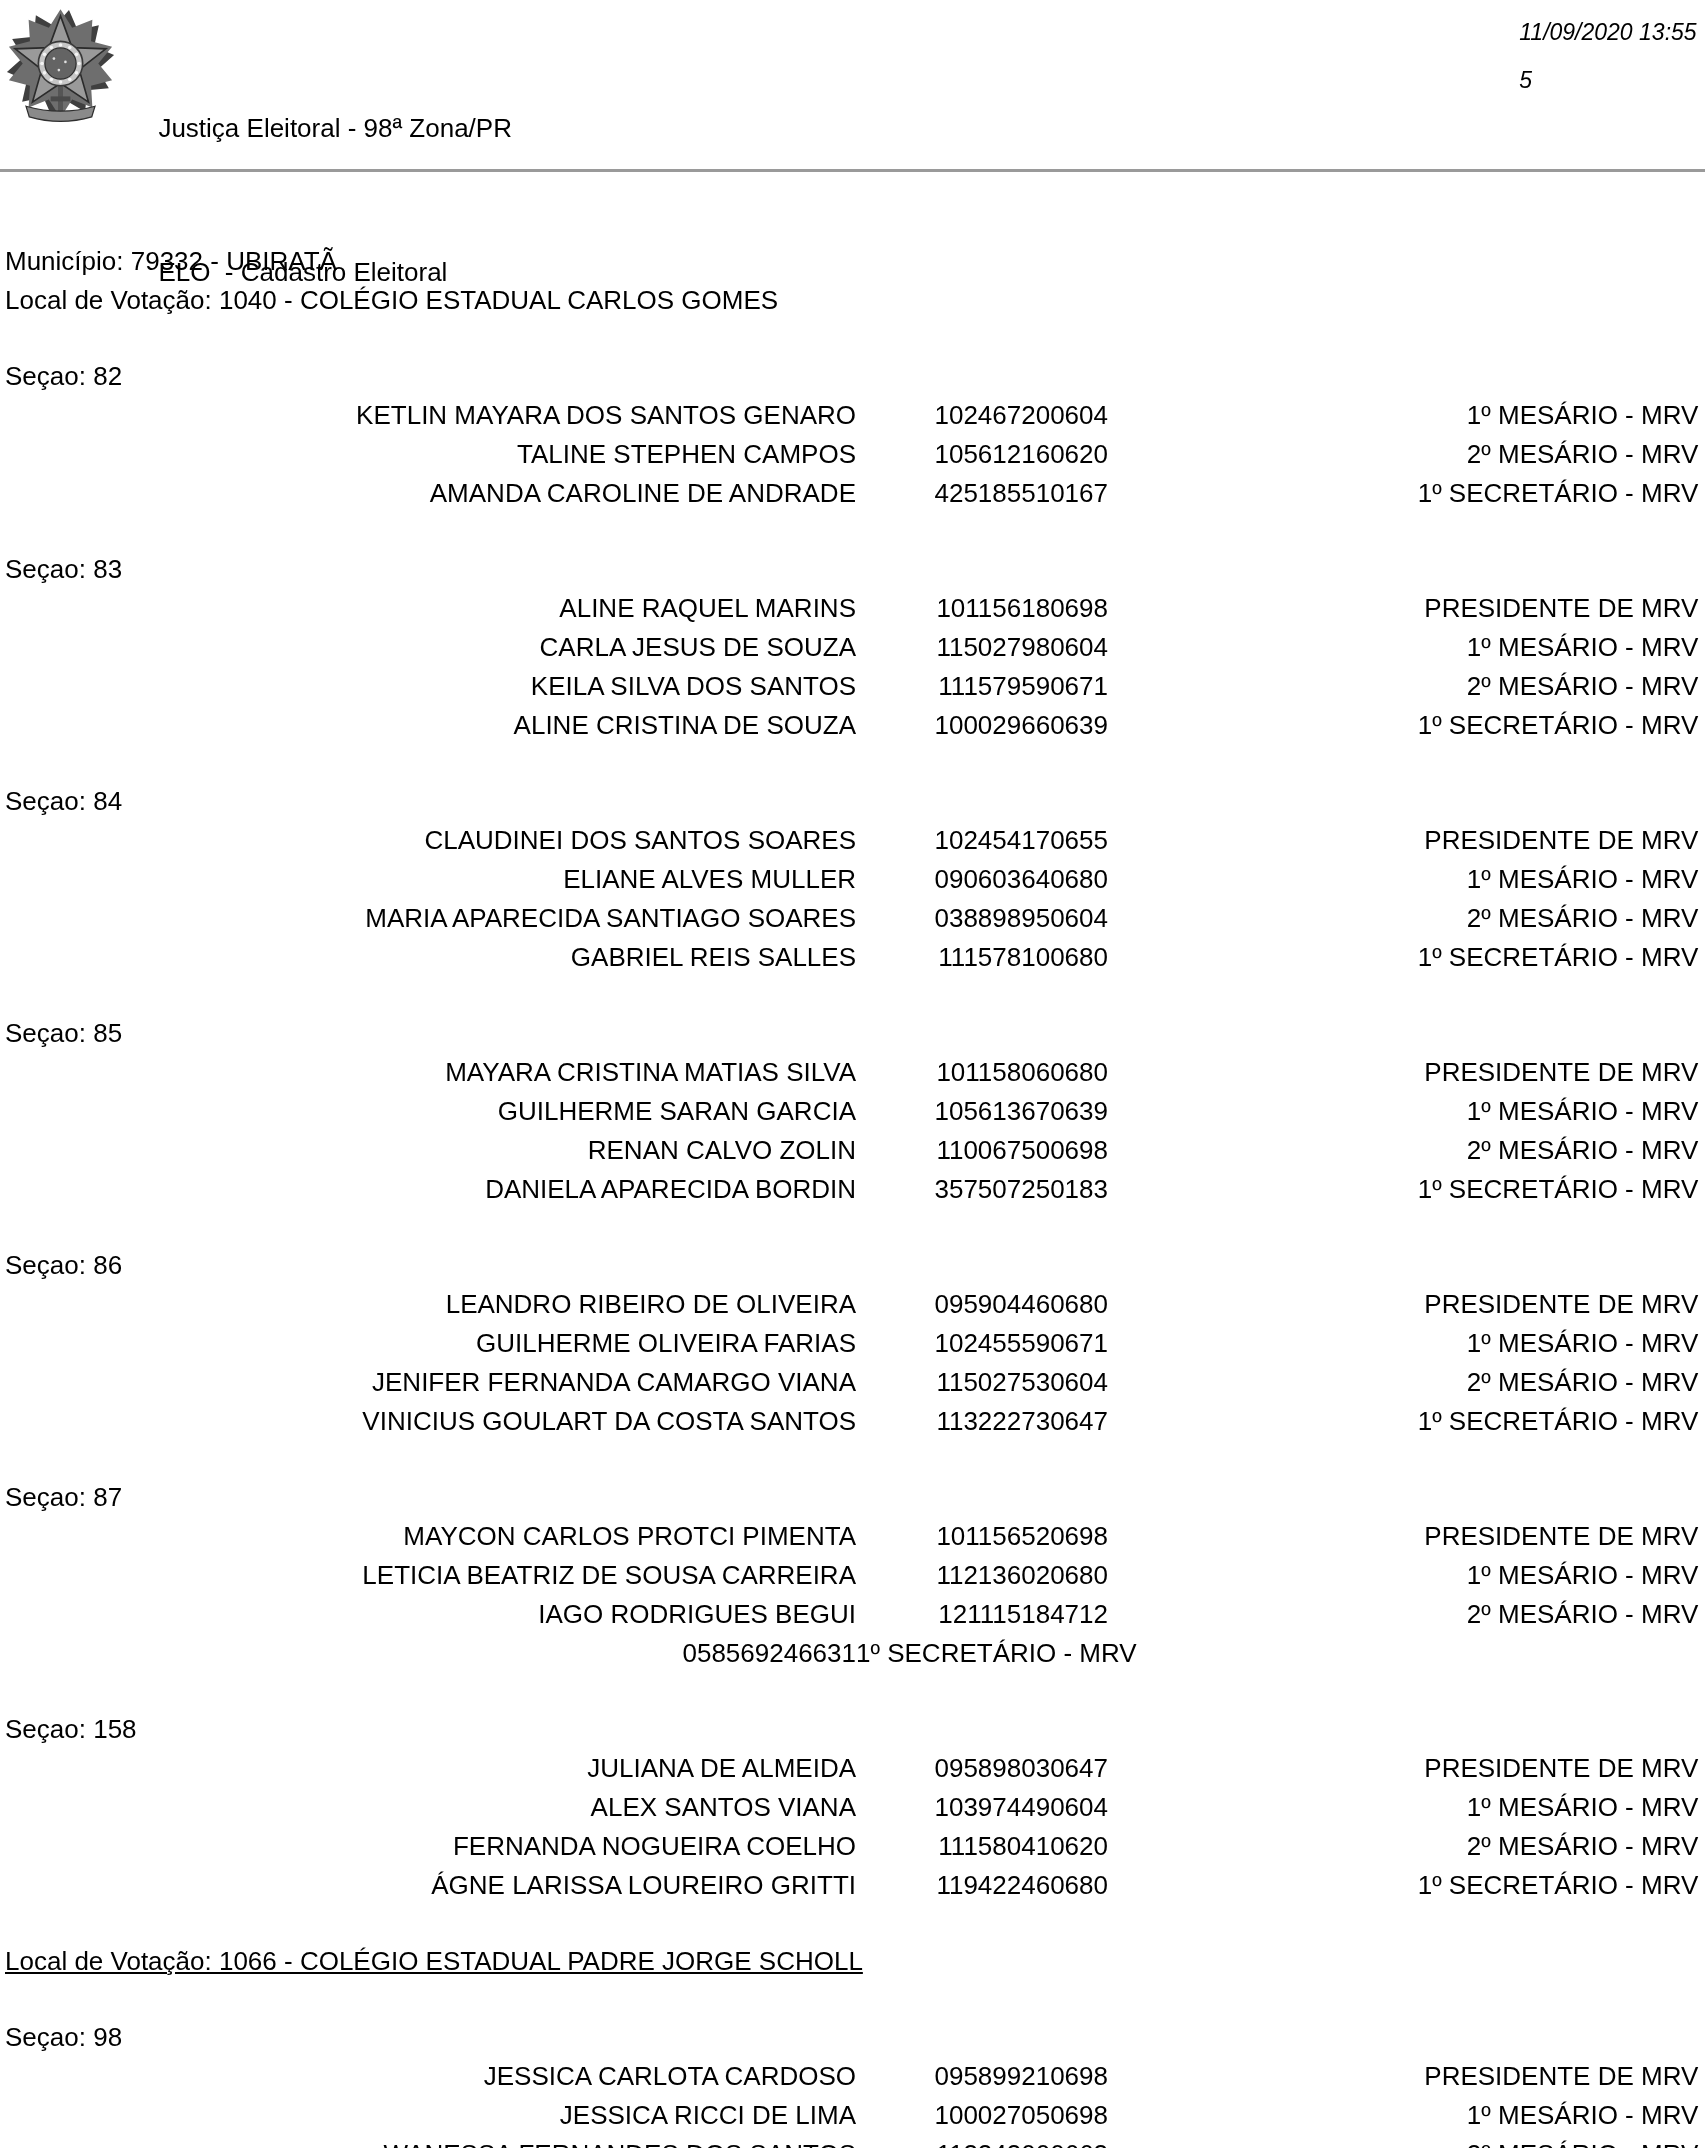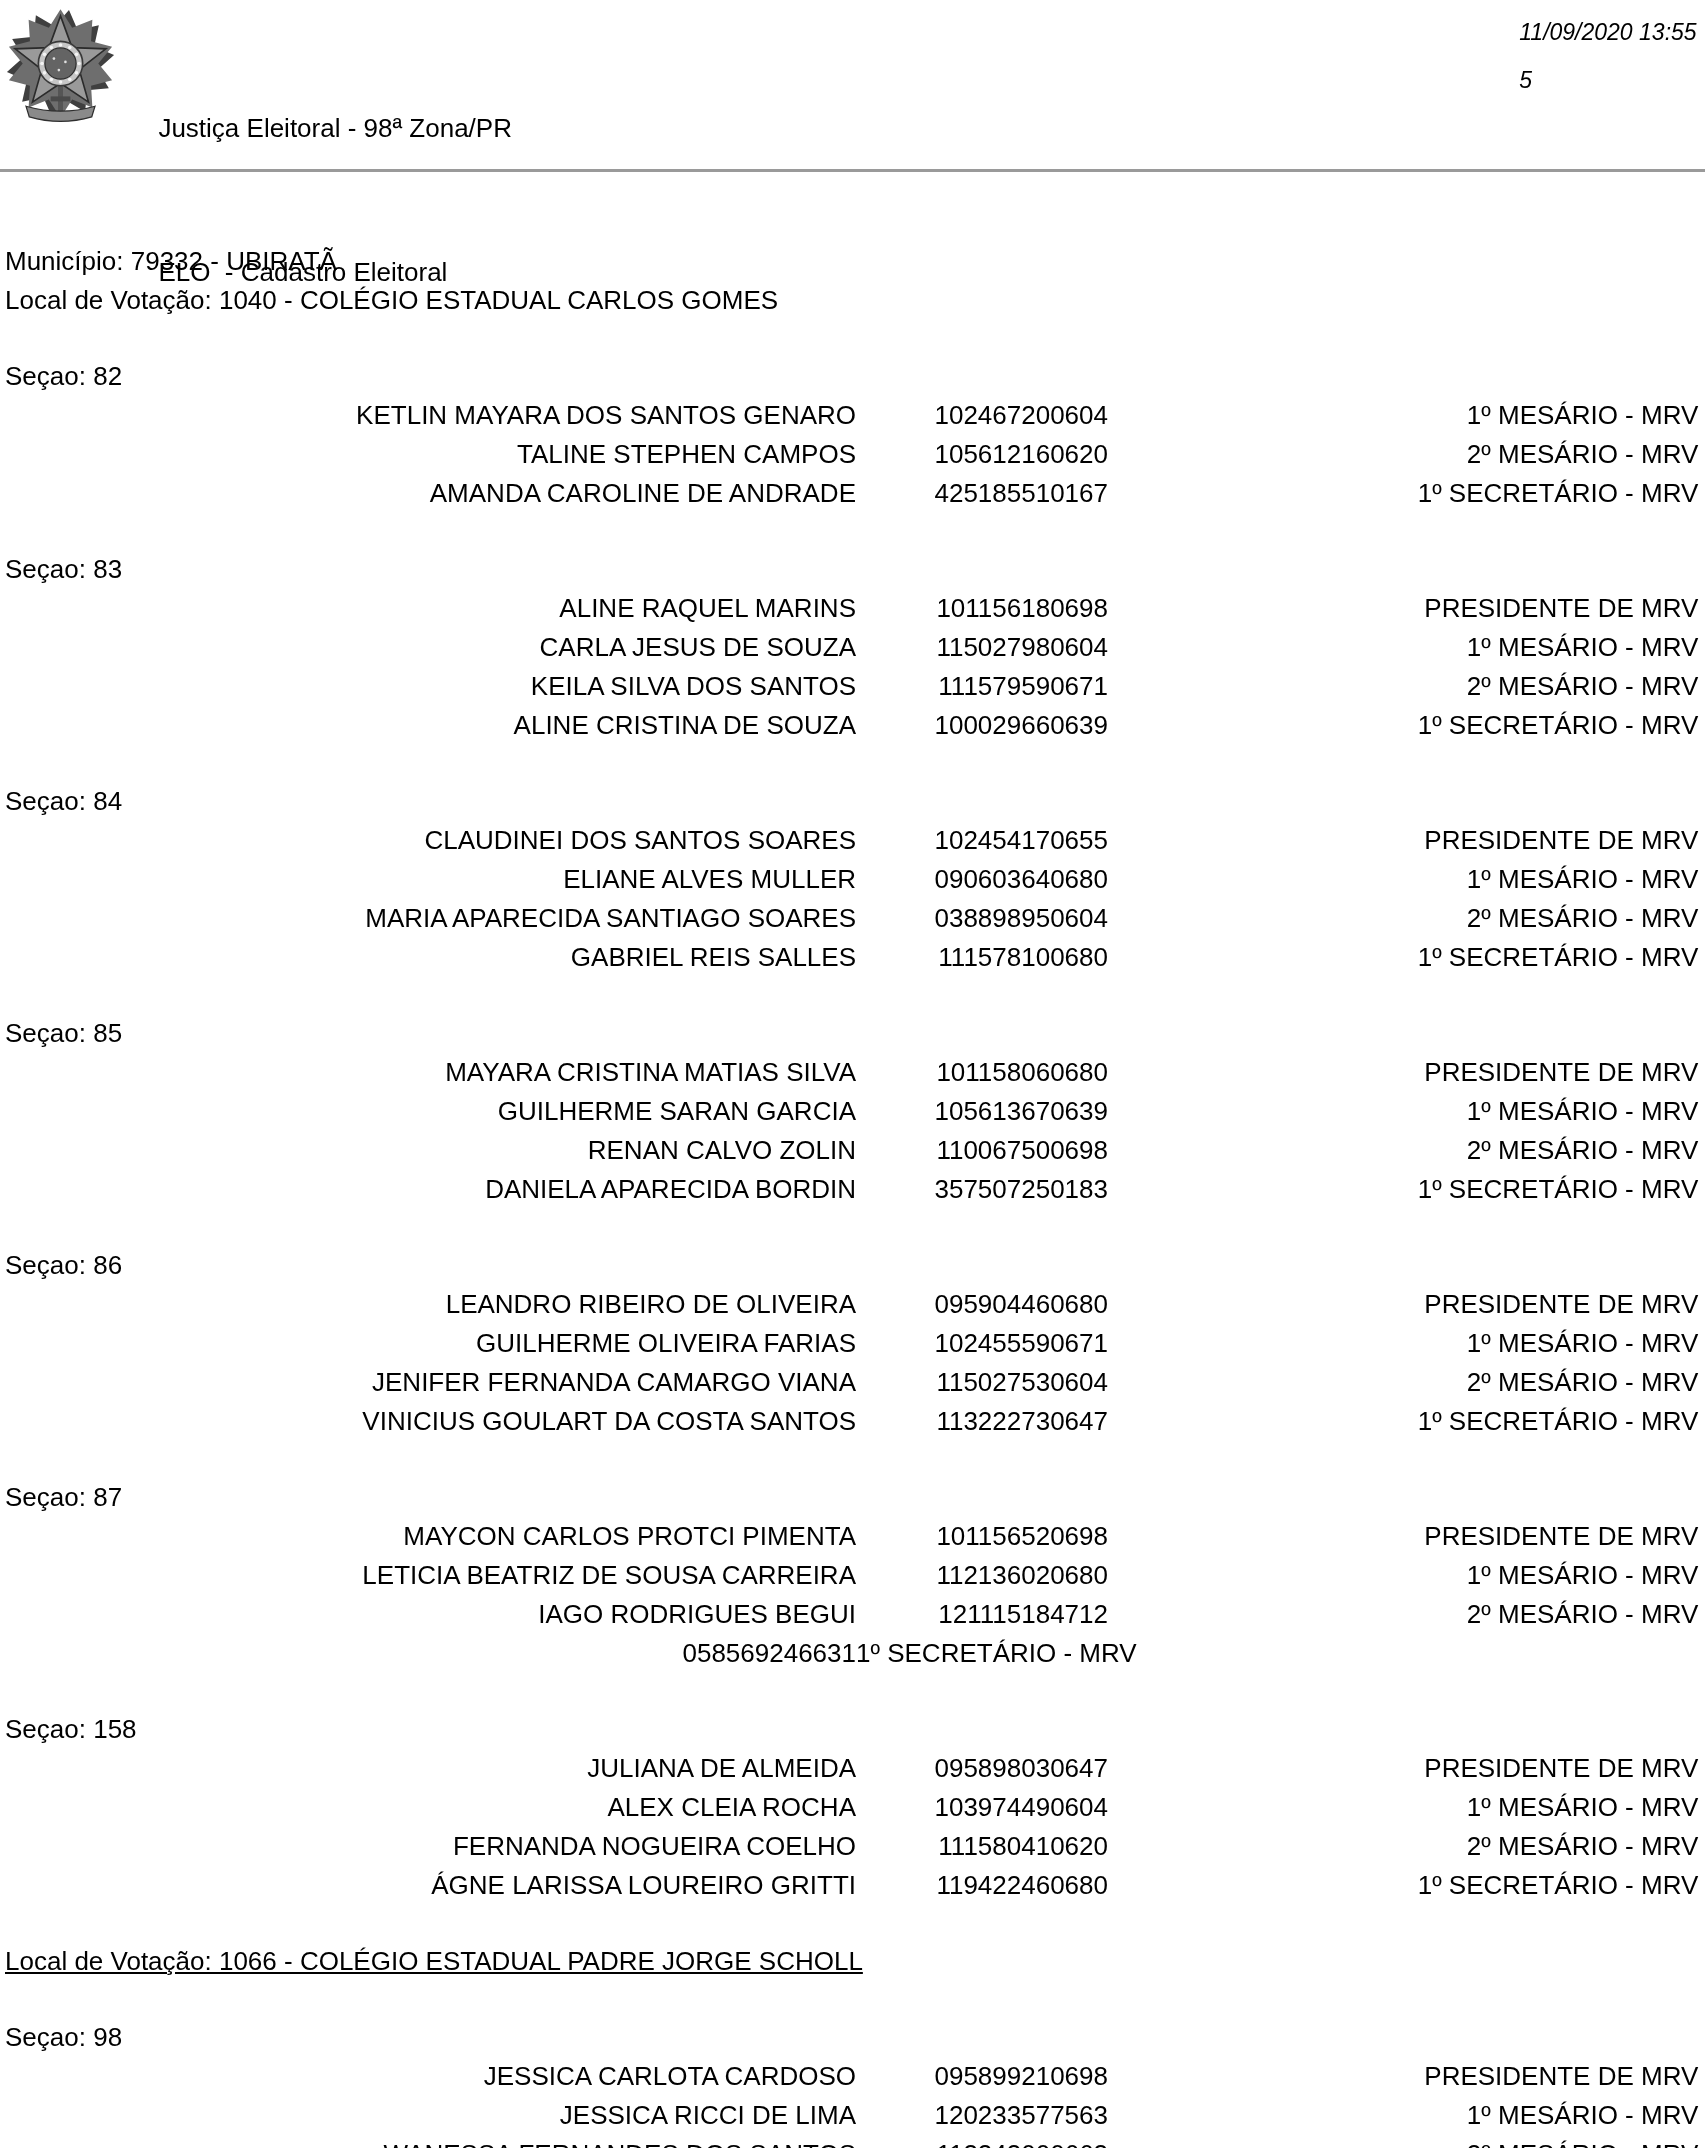--- a/index.html
+++ b/index.html
@@ -206,21 +206,21 @@
           <div class="cell number">058569246631</div>
           <div class="cell role">1º SECRETÁRIO - MRV</div>
         </div>
         <div class="secao-label">Seçao: 158</div>
         <div class="row">
           <div class="cell name">JULIANA DE ALMEIDA</div>
           <div class="cell number">095898030647</div>
           <div class="cell role">PRESIDENTE DE MRV</div>
         </div>
         <div class="row">
-          <div class="cell name">ALEX CLEIA ROCHA</div>
+          <div class="cell name">ALEX SANTOS VIANA</div>
           <div class="cell number">103974490604</div>
           <div class="cell role">1º MESÁRIO - MRV</div>
         </div>
         <div class="row">
           <div class="cell name">FERNANDA NOGUEIRA COELHO</div>
           <div class="cell number">111580410620</div>
           <div class="cell role">2º MESÁRIO - MRV</div>
         </div>
         <div class="row">
           <div class="cell name">ÁGNE LARISSA LOUREIRO GRITTI</div>
@@ -229,21 +229,21 @@
         </div>
         <div class="local-label gap-top">Local de Votação: 1066 - COLÉGIO ESTADUAL PADRE JORGE SCHOLL</div>
         <div class="secao-label">Seçao: 98</div>
         <div class="row">
           <div class="cell name">JESSICA CARLOTA CARDOSO</div>
           <div class="cell number">095899210698</div>
           <div class="cell role">PRESIDENTE DE MRV</div>
         </div>
         <div class="row">
           <div class="cell name">JESSICA RICCI DE LIMA</div>
-          <div class="cell number">120233577563</div>
+          <div class="cell number">100027050698</div>
           <div class="cell role">1º MESÁRIO - MRV</div>
         </div>
         <div class="row">
           <div class="cell name">WANESSA FERNANDES DOS SANTOS</div>
           <div class="cell number">113243000663</div>
           <div class="cell role">2º MESÁRIO - MRV</div>
         </div>
       </div>
   </div>
 

